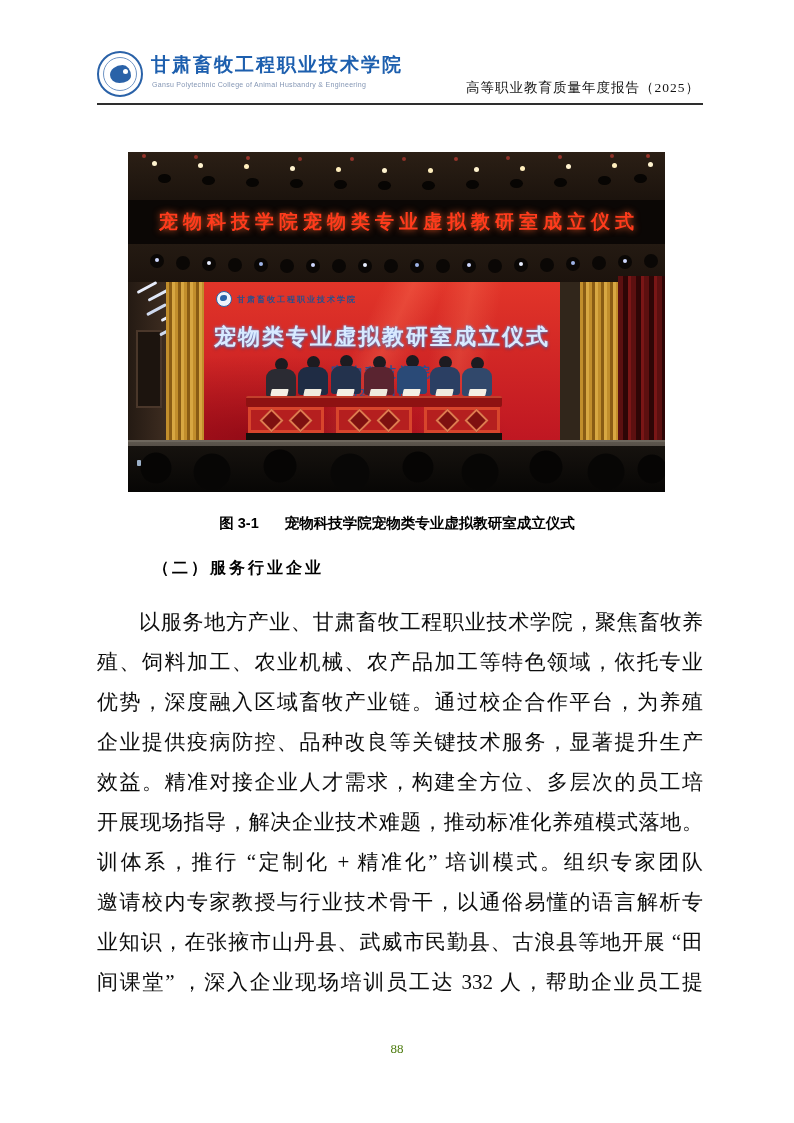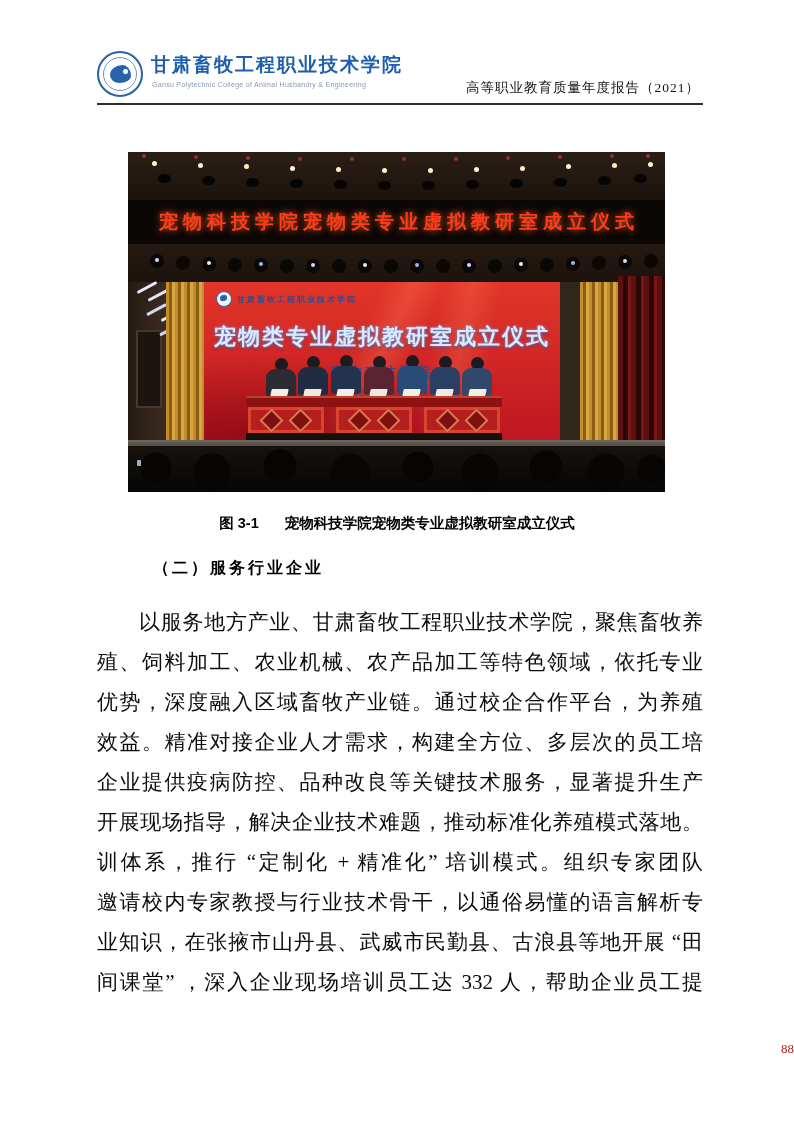--- a/index.html
+++ b/index.html
@@ -117,35 +117,35 @@
   
   .fig-caption{position:absolute;left:0;top:514px;width:794px;text-align:center;
         font-family:"Liberation Sans","DejaVu Sans",sans-serif;font-weight:bold;font-size:14.5px;color:#000;}
   .fig-caption .lbl{margin-right:26px;}
   .sec-heading{position:absolute;left:153px;top:558px;font-size:16px;font-weight:bold;color:#000;letter-spacing:3px;}
   .body-text{position:absolute;left:97px;top:602px;width:606px;}
   .body-line{height:40px;line-height:40px;font-size:21px;color:#0d0d0d;
         text-align:justify;text-align-last:justify;white-space:nowrap;overflow:hidden;}
   .body-line.first{text-indent:42px;}
 
-  .page-num{position:absolute;left:0;top:1041px;width:794px;text-align:right;font-size:13px;color:#b91c1c;}
+  .page-num{position:absolute;left:0;top:1041px;width:794px;text-align:center;font-size:13px;color:#4d7c0f;}
 </style>
 </head>
 <body>
 
 <div class="page">
 
   <div class="hdr-emblem">
     <div class="inner-ring"></div>
     <div class="blob"></div>
     <div class="blob-dot"></div>
   </div>
   <div class="hdr-name-zh">甘肃畜牧工程职业技术学院</div>
   <div class="hdr-name-en">Gansu Polytechnic College of Animal Husbandry &amp; Engineering</div>
-  <div class="hdr-report">高等职业教育质量年度报告（2021）</div>
+  <div class="hdr-report">高等职业教育质量年度报告（2025）</div>
   <div class="hdr-rule"></div>
 
   <div class="photo">
     <div class="ceiling">
       <div class="red-dots"></div>
       <div class="cans"></div>
       <div class="downlights"></div>
     </div>
     <div class="marquee">
       <div class="marquee-text">宠物科技学院宠物类专业虚拟教研室成立仪式</div>
@@ -228,22 +228,22 @@
   <div class="fig-caption">
     <span class="lbl">图 3-1</span><span>宠物科技学院宠物类专业虚拟教研室成立仪式</span>
   </div>
 
   <div class="sec-heading">（二）服务行业企业</div>
 
   <div class="body-text">
     <div class="body-line first">以服务地方产业、甘肃畜牧工程职业技术学院，聚焦畜牧养</div>
     <div class="body-line">殖、饲料加工、农业机械、农产品加工等特色领域，依托专业</div>
     <div class="body-line">优势，深度融入区域畜牧产业链。通过校企合作平台，为养殖</div>
+    <div class="body-line">企业提供疫病防控、品种改良等关键技术服务，显著提升生产</div>
     <div class="body-line">效益。精准对接企业人才需求，构建全方位、多层次的员工培</div>
-    <div class="body-line">企业提供疫病防控、品种改良等关键技术服务，显著提升生产</div>
     <div class="body-line">开展现场指导，解决企业技术难题，推动标准化养殖模式落地。</div>
     <div class="body-line">训体系，推行 “定制化 + 精准化” 培训模式。组织专家团队</div>
     <div class="body-line">邀请校内专家教授与行业技术骨干，以通俗易懂的语言解析专</div>
     <div class="body-line">业知识，在张掖市山丹县、武威市民勤县、古浪县等地开展 “田</div>
     <div class="body-line">间课堂” ，深入企业现场培训员工达 332 人，帮助企业员工提</div>
   </div>
 
   <div class="page-num">88</div>
 
 </div>

